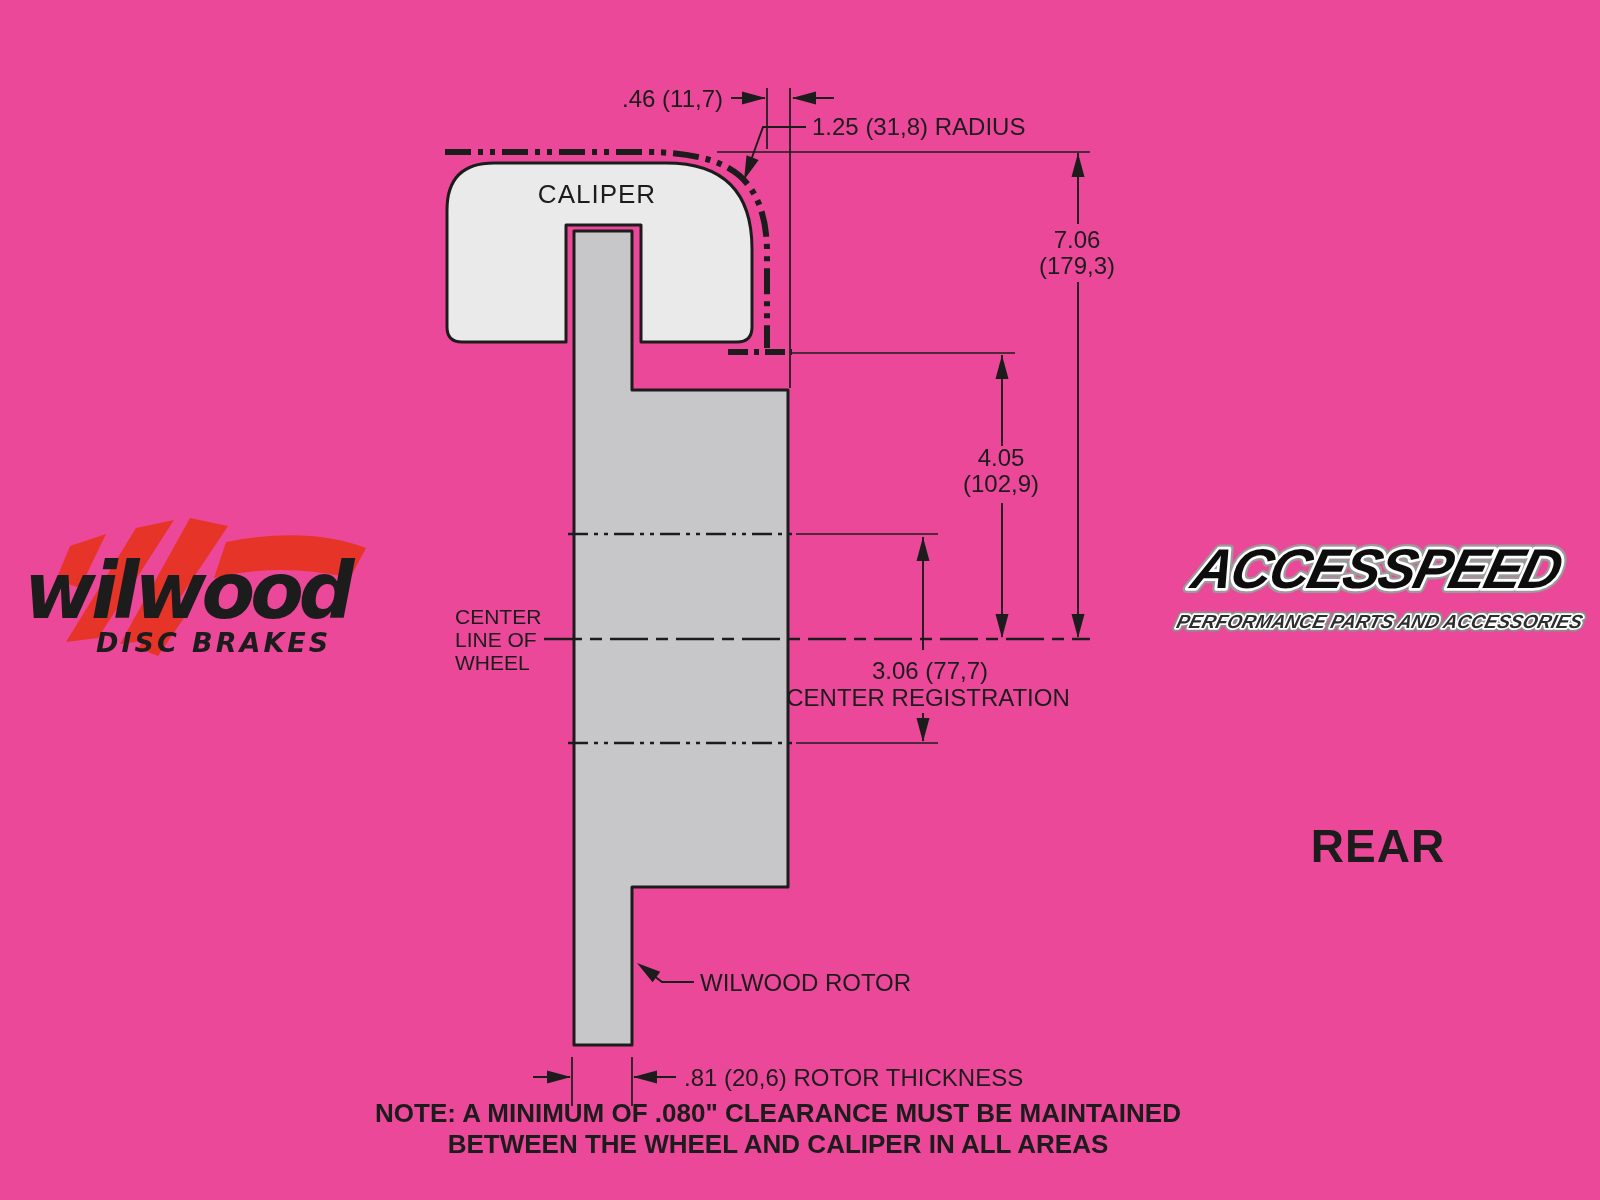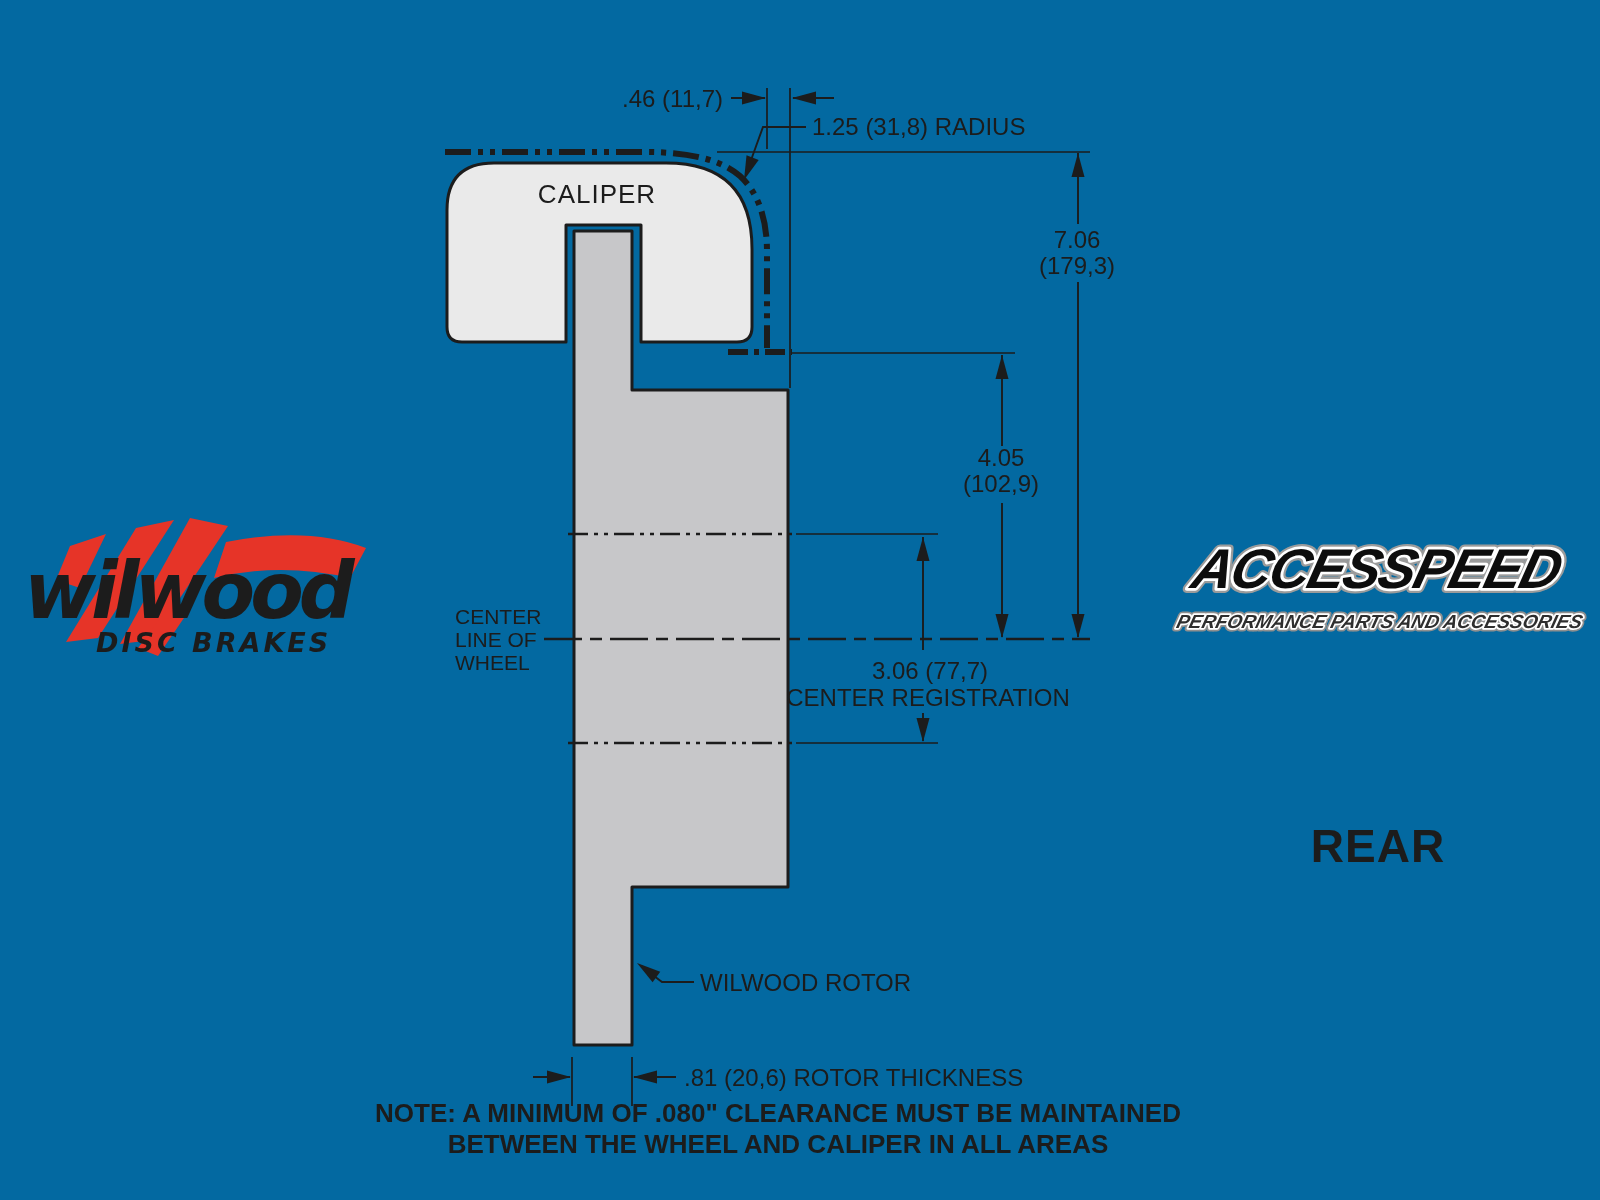--- a/index.html
+++ b/index.html
@@ -1,16 +1,16 @@
 <!DOCTYPE html>
 <html><head>
 <meta charset="utf-8">
 <style>
   html,body{margin:0;padding:0;background:#ffffff;}
-  .canvas{position:relative;width:1600px;height:1200px;background:#0369a1;overflow:hidden;
+  .canvas{position:relative;width:1600px;height:1200px;background:#ec4899;overflow:hidden;
           font-family:"Liberation Sans",sans-serif;}
   svg{position:absolute;left:0;top:0;}
   text{fill:#1c1c1c;}
   .dimtxt{font-size:24px;font-weight:500;}
   .lbltxt{font-size:24px;font-weight:500;}
   .captxt{font-size:26px;font-weight:500;letter-spacing:1px;}
   .cltxt{font-size:21px;font-weight:500;}
   .notetxt{font-size:26px;font-weight:700;}
   .reartxt{font-size:46px;font-weight:700;letter-spacing:1px;}
   .thin{stroke:#1c1c1c;stroke-width:1.7;fill:none;}

